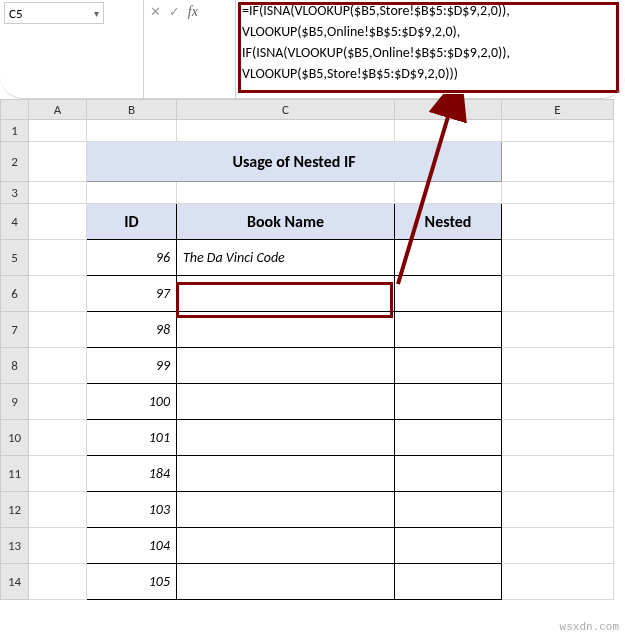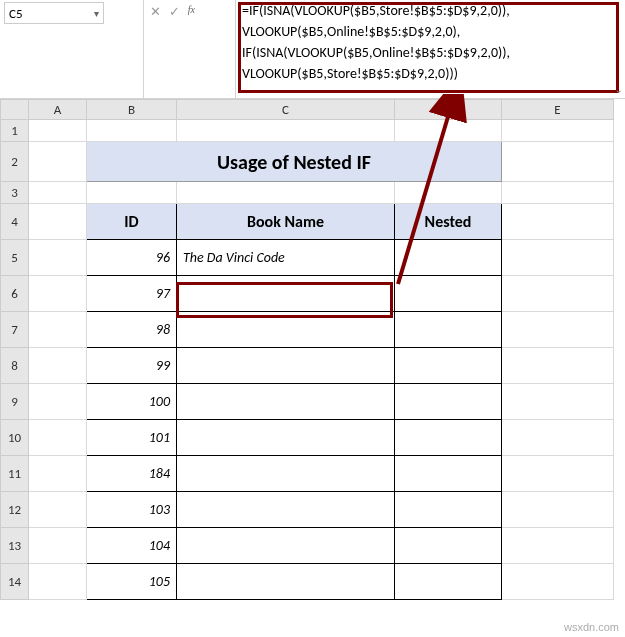--- a/index.html
+++ b/index.html
@@ -13,20 +13,21 @@
       position: relative;
     }
     
     
     .formula-bar-row {
       display: flex;
       align-items: stretch;
       height: 99px;
       border-bottom: 1px solid #d4d4d4;
       background: #ffffff;
+      border-radius: 23px;
     }
     .name-box-section {
       display: flex;
       align-items: flex-start;
       padding-top: 2px;
       padding-left: 4px;
       width: 144px;
       border-right: 1px solid #d4d4d4;
     }
     .name-box {
@@ -55,21 +56,21 @@
     }
     .fx-btn {
       color: #999999;
       font-size: 13px;
       cursor: pointer;
     }
     .fx-label {
       font-style: italic;
       font-family: 'Times New Roman', serif;
       color: #666666;
-      font-size: 10px;
+      font-size: 14px;
     }
     .formula-input-wrap {
       flex: 1;
       position: relative;
       padding: 0 6px;
     }
     .formula-input {
       width: 100%;
       height: 100%;
       border: none;
@@ -134,21 +135,21 @@
     
     .row-data { height: 36px !important; }
     .row-title { height: 40px !important; }
     .row-spacer { height: 22px !important; }
     
     
     .title-cell {
       background: #d9e1f2 !important;
       text-align: center;
       font-weight: bold;
-      font-size: 20px;
+      font-size: 16px;
       border: 1px solid #999 !important;
     }
     
     
     .hdr-cell {
       background: #d9e1f2 !important;
       text-align: center;
       font-weight: bold;
       font-size: 16px;
       border: 1px solid #000 !important;
@@ -175,21 +176,21 @@
       position: absolute;
       pointer-events: none;
     }
     
     .watermark {
       position: absolute;
       right: 6px;
       bottom: 4px;
       font-size: 11px;
       color: rgba(0,0,0,0.35);
-      font-family: Liberation Sans, sans-serif;
+      font-family: Liberation Mono, monospace;
     }
   </style>
 </head>
 <body>
 
 <div class="formula-bar-row">
   <div class="name-box-section">
     <div class="name-box">
       <span>C5</span>
       <span class="name-box-chevron">▾</span>

